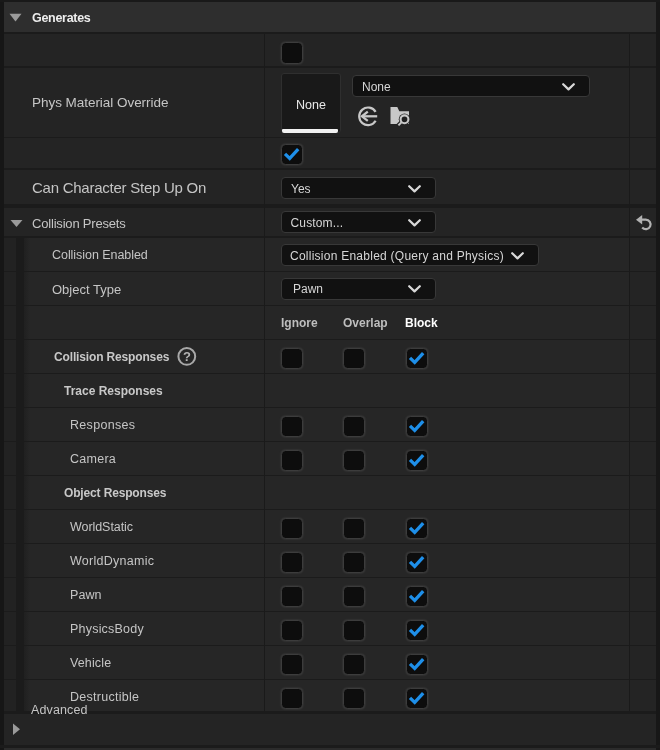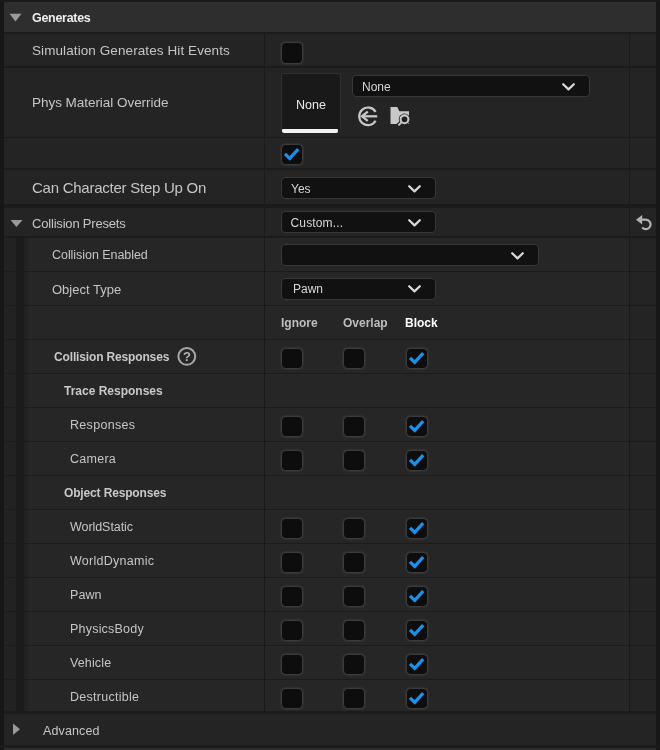--- a/index.html
+++ b/index.html
@@ -97,21 +97,20 @@
 <div class="abs" style="left:0px;top:0px;width:660px;height:2px;background:#191919;"></div>
 <div class="abs" style="left:264px;top:34px;width:1px;height:677px;background:#1a1a1a;"></div>
 <div class="abs" style="left:628.5px;top:34px;width:1px;height:677px;background:#1a1a1a;"></div>
 <div class="abs" style="left:0px;top:744.5px;width:660px;height:3px;background:#1b1b1b;"></div>
 <div class="abs" style="left:0px;top:747.5px;width:656px;height:2.5px;background:#2b2b2b;"></div>
 <div class="abs" style="left:0px;top:747.5px;width:4px;height:2.5px;background:#161616;"></div>
 <svg class="abs" style="left:9px;top:12.8px" width="13" height="10">
       <polygon points="0.5,0.7 12.5,0.7 6.5,8.5" fill="#9a9a9a"></polygon>
     </svg>
 <div class="blbl" style="left:32px;top:18px;color:#eeeeee;font-size:12.5px;letter-spacing:-0.3px;">Generates</div>
-<div class="lbl" style="left:32px;top:50.5px;letter-spacing:0.09px;">Simulation Generates Hit Events</div>
 <div class="cb" style="left:281px;top:42px;"></div>
 <div class="lbl" style="left:32px;top:102.5px;letter-spacing:-0.04px;">Phys Material Override</div>
 <div class="abs" style="left:281px;top:73px;width:58px;height:58px;background:#191919;border:1px solid #2f2f2f;border-radius:3px;"></div>
 <div class="abs" style="left:282px;top:129px;width:56px;height:4px;background:#f2f2f2;border-radius:1px 1px 2px 2px;"></div>
 <div class="abs" style="left:311px;top:104.5px;transform:translate(-50%,-50%);font-size:12.5px;color:#e8e8e8;line-height:1;">None</div>
 <div class="dd" style="left:352px;top:75px;width:236px;"></div>
 <div class="ddt" style="left:362px;top:86.5px;">None</div>
 <svg class="abs" style="left:561.5px;top:82.5px" width="13" height="8" viewBox="0 0 13 8">
       <polyline points="1.2,1.2 6.5,6.4 11.8,1.2" fill="none" stroke="#d8d8d8" stroke-width="2.2" stroke-linecap="round" stroke-linejoin="round"></polyline>
     </svg>
@@ -145,20 +144,21 @@
 <div class="ddt" style="left:290.5px;top:222.5px;letter-spacing:0.15px;">Custom...</div>
 <svg class="abs" style="left:407.5px;top:218.5px" width="13" height="8" viewBox="0 0 13 8">
       <polyline points="1.2,1.2 6.5,6.4 11.8,1.2" fill="none" stroke="#d8d8d8" stroke-width="2.2" stroke-linecap="round" stroke-linejoin="round"></polyline>
     </svg>
 <svg class="abs" style="left:634px;top:213px" width="20" height="18" viewBox="0 0 20 18">
 <path d="M 5.8,6.6 L 11.8,6.6 A 4.8,4.8 0 1 1 8.2,14.6" fill="none" stroke="#b2b2b2" stroke-width="2.2"></path>
 <polygon points="2,6.8 8.2,1.9 8.2,11.5" fill="#b2b2b2"></polygon>
 </svg>
 <div class="slbl" style="left:52px;top:254.5px;letter-spacing:-0.05px;">Collision Enabled</div>
 <div class="dd" style="left:281px;top:244px;width:256px;"></div>
+<div class="ddt" style="left:290px;top:255.5px;letter-spacing:0.25px;">Collision Enabled (Query and Physics)</div>
 <svg class="abs" style="left:510.5px;top:251.5px" width="13" height="8" viewBox="0 0 13 8">
       <polyline points="1.2,1.2 6.5,6.4 11.8,1.2" fill="none" stroke="#d8d8d8" stroke-width="2.2" stroke-linecap="round" stroke-linejoin="round"></polyline>
     </svg>
 <div class="slbl" style="left:52px;top:288.5px;font-size:13px;">Object Type</div>
 <div class="dd" style="left:281px;top:277.5px;width:153px;"></div>
 <div class="ddt" style="left:293px;top:289.0px;">Pawn</div>
 <svg class="abs" style="left:407.5px;top:285.0px" width="13" height="8" viewBox="0 0 13 8">
       <polyline points="1.2,1.2 6.5,6.4 11.8,1.2" fill="none" stroke="#d8d8d8" stroke-width="2.2" stroke-linecap="round" stroke-linejoin="round"></polyline>
     </svg>
 <div class="blbl" style="left:281px;top:323px;color:#bebebe;">Ignore</div>
@@ -229,13 +229,13 @@
 <div class="slbl" style="left:70px;top:696.5px;letter-spacing:0.27px;">Destructible</div>
 <div class="cb" style="left:281px;top:687.5px;"></div>
 <div class="cb" style="left:343px;top:687.5px;"></div>
 <div class="cb" style="left:406px;top:687.5px;"></div>
 <svg class="abs" style="left:406px;top:687.5px" width="21" height="21" viewBox="0 0 21 21">
       <polyline points="4,9.9 8.7,14.4 17.2,5.2" fill="none" stroke="#1e8fe9" stroke-width="3.3" stroke-linecap="butt" stroke-linejoin="miter"></polyline>
     </svg>
 <svg class="abs" style="left:12px;top:722.5px" width="9" height="13">
       <polygon points="1,0.5 8,6.25 1,12" fill="#9a9a9a"></polygon>
     </svg>
-<div class="slbl" style="left:31px;top:731px;letter-spacing:0.12px;margin-left:12px;">Advanced</div>
+<div class="slbl" style="left:31px;top:710px;letter-spacing:0.12px;">Advanced</div>
 </div>
 </body></html>

